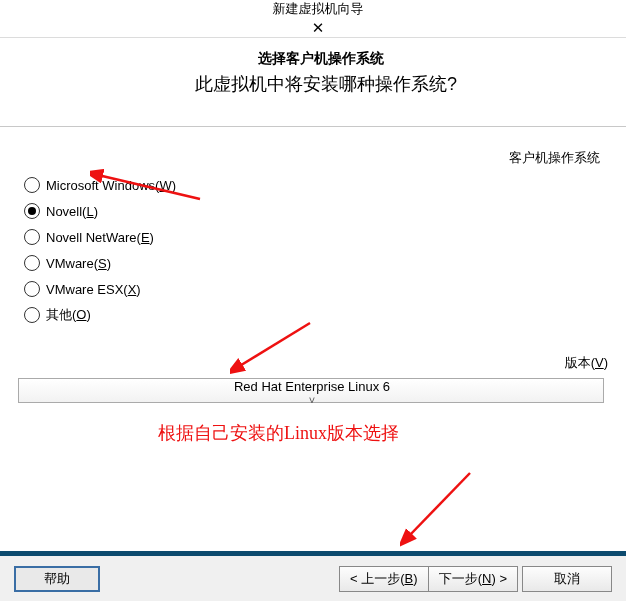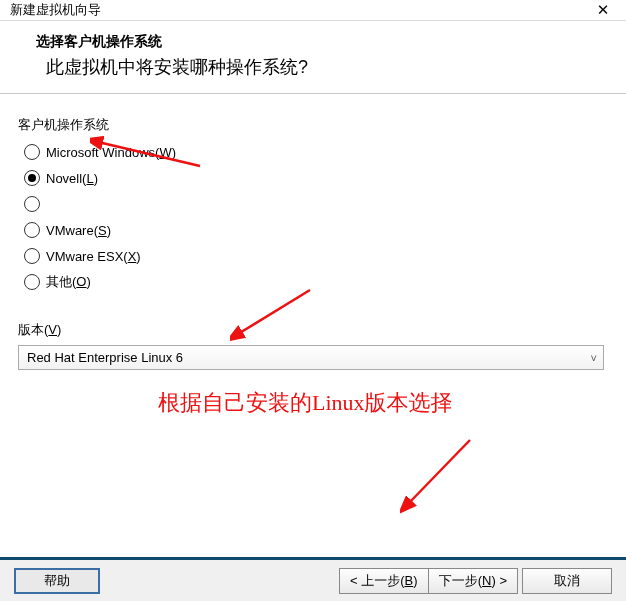--- a/index.html
+++ b/index.html
@@ -9,62 +9,65 @@
     font-size: 13px;
     color: #000;
     background: #fff;
     width: 626px;
     height: 601px;
     position: relative;
     overflow: hidden;
   }
   
   .titlebar {
-    height: 21px;
+    height: 38px;
     display: flex;
     align-items: center;
     justify-content: space-between;
     padding: 0 0 0 10px;
     background: #fff;
     border-bottom: 1px solid #dcdcdc;
+    flex-direction: column;
   }
   .titlebar .title { font-size: 13px; }
   .titlebar .close {
     width: 46px;
     height: 38px;
     display: flex;
     align-items: center;
     justify-content: center;
     font-size: 15px;
     font-family: Arial, sans-serif;
     cursor: pointer;
   }
   
   .header {
-    padding: 12px 20px 14px 36px;
+    padding: 12px 20px 30px 36px;
     border-bottom: 1px solid #c8c8c8;
+    text-align: center;
   }
   .header .heading {
     font-weight: bold;
     font-size: 14px;
     margin-bottom: 4px;
   }
   .header .subheading {
     font-size: 18px;
     padding-left: 10px;
   }
   
   .content {
     padding: 14px 18px 0 18px;
     position: relative;
   }
   
   .group {
     margin-bottom: 10px;
     position: relative;
+    text-align: right;
   }
   .group-label {
     display: block;
     margin-bottom: 6px;
     font-size: 13px;
   }
   .group-frame {
     border-top: 1px solid #c8c8c8;
     padding: 8px 4px 6px 4px;
     position: relative;
@@ -112,41 +115,42 @@
     width: 586px;
     height: 25px;
     border: 1px solid #aaa;
     background: linear-gradient(#fff,#f2f2f2);
     display: flex;
     align-items: center;
     justify-content: space-between;
     padding: 0 6px 0 8px;
     font-size: 13px;
     cursor: pointer;
+    flex-direction: column;
   }
   .select .chev { font-size: 11px; color: #555; }
   
   .annot {
     position: absolute;
     pointer-events: none;
   }
   .annot-text {
     position: absolute;
     color: #e11;
-    font-size: 22px;
+    font-size: 18px;
     font-family: "SimSun","Microsoft YaHei",serif;
     white-space: nowrap;
     pointer-events: none;
   }
   
   .footer {
     position: absolute;
     left: 0; right: 0; bottom: 0;
-    height: 44px;
-    border-top: 3px solid #0c4a6e;
+    height: 50px;
+    border-top: 5px solid #0c4a6e;
     display: flex;
     align-items: center;
     padding: 0 14px;
     background: #f0f0f0;
   }
   .btn {
     height: 26px;
     border: 1px solid #888;
     background: linear-gradient(#fdfdfd,#e9e9e9);
     font-size: 13px;
@@ -196,20 +200,23 @@
 
       <div class="radio-row">
         <span class="radio-outer selected"></span>
         <span class="radio-label">
           <span>Novell(</span><span class="mn">L</span><span>)</span>
         </span>
       </div>
 
       <div class="radio-row">
         <span class="radio-outer"></span>
+        <span class="radio-label">
+          <span>Novell NetWare(</span><span class="mn">E</span><span>)</span>
+        </span>
       </div>
 
       <div class="radio-row">
         <span class="radio-outer"></span>
         <span class="radio-label">
           <span>VMware(</span><span class="mn">S</span><span>)</span>
         </span>
       </div>
 
       <div class="radio-row">

